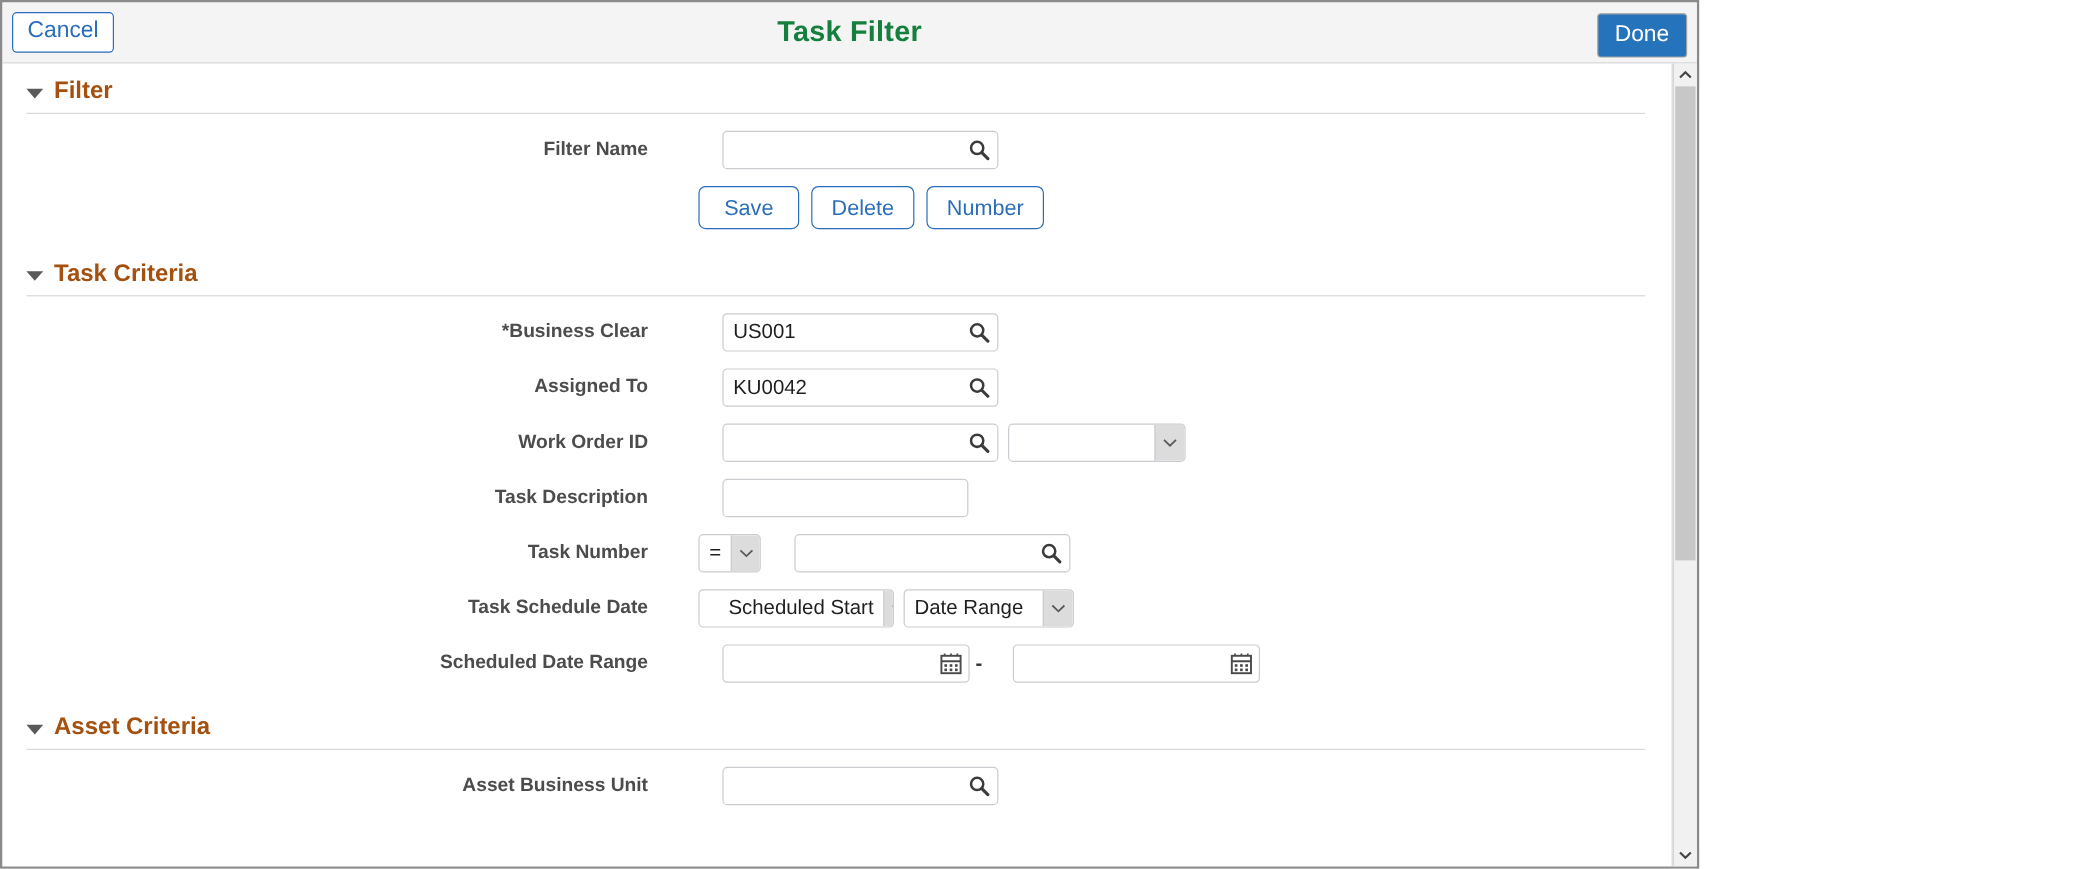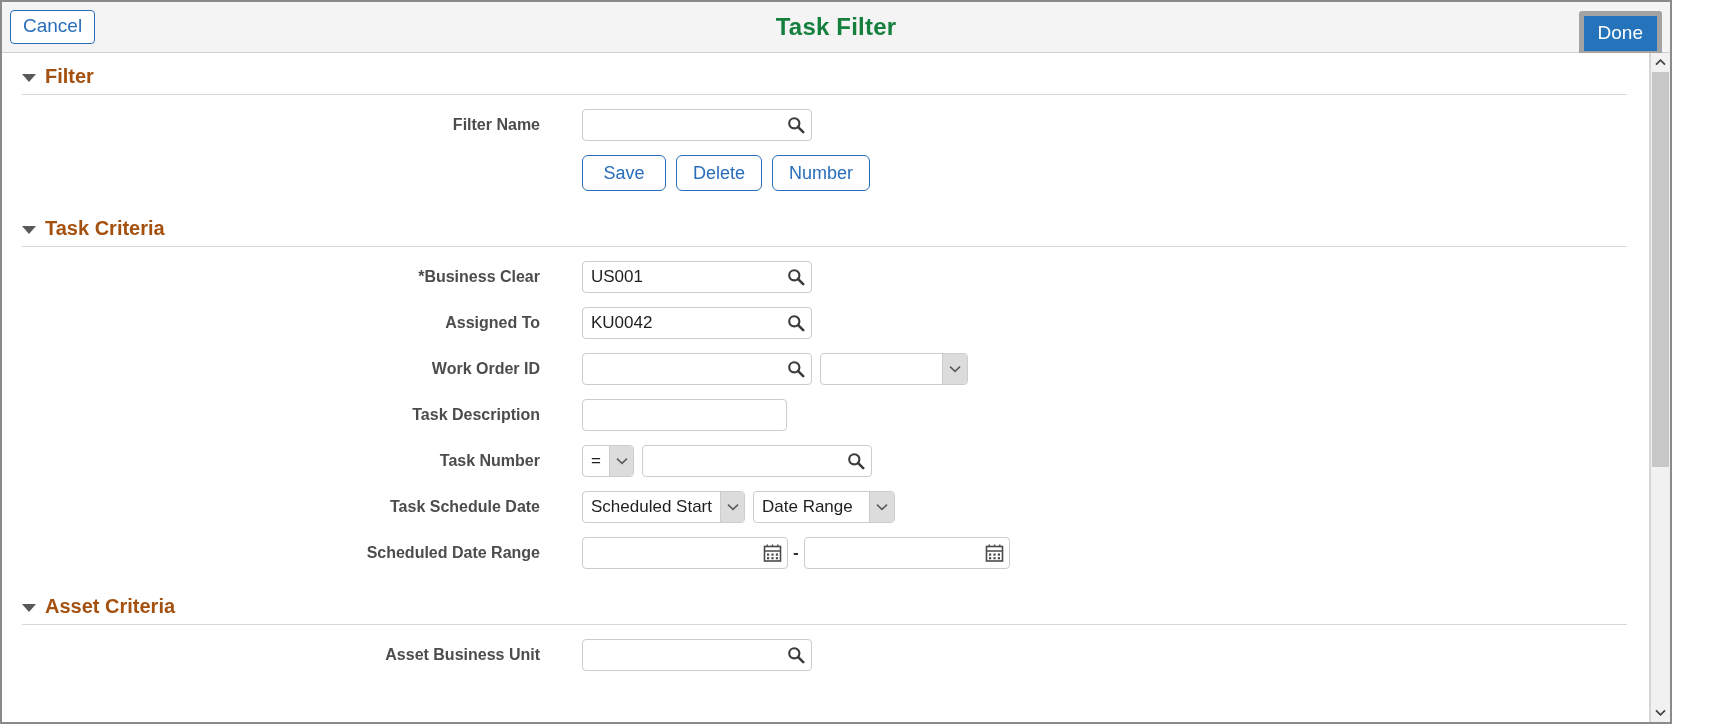--- a/index.html
+++ b/index.html
@@ -9,21 +9,21 @@
   }
   body {
     width: 1730px;
     height: 724px;
     overflow: hidden;
     font-family: "Liberation Sans", sans-serif;
     color: #333333;
   }
   .app-window {
     position: relative;
-    width: 1672px;
+    width: 1416px;
     height: 724px;
     box-sizing: border-box;
     border-left: 2px solid #8a8a8a;
     border-right: 2px solid #8a8a8a;
     border-bottom: 2px solid #8a8a8a;
     border-top: 2px solid #8a8a8a;
     background: #ffffff;
     overflow: hidden;
   }
 
@@ -62,21 +62,21 @@
   }
   .done-button {
     position: absolute;
     right: 8px;
     top: 9px;
     padding: 6px 14px 8px 14px;
     font-size: 19px;
     line-height: 21px;
     color: #ffffff;
     background: #2573ba;
-    border: 5px solid #a3a3a3;
+    border: 1px solid #a3a3a3;
     border-radius: 3px;
     cursor: pointer;
     font-family: "Liberation Sans", sans-serif;
   }
 
   
   .content-area {
     position: relative;
     height: 669px;
     display: flex;
@@ -159,20 +159,21 @@
     box-sizing: border-box;
     height: 32px;
     border: 1px solid #c9ccd0;
     border-radius: 4px;
     background: #ffffff;
     font-size: 17px;
     color: #1f1f1f;
     padding: 2px 8px;
     outline: none;
     font-family: "Liberation Sans", sans-serif;
+    margin-left: 20px;
   }
   input.txt.with-icon { padding-right: 30px; }
   .w-230 { width: 230px; }
   .w-205 { width: 205px; }
   .w-206 { width: 206px; }
 
   .prompt-icon {
     position: absolute;
     right: 7px;
     top: 50%;
@@ -219,21 +220,21 @@
     width: 24px;
     flex: 0 0 24px;
     background: #dcdcdc;
     border-left: 1px solid #c9ccd0;
     display: flex;
     align-items: center;
     justify-content: center;
   }
   .sel-w-148 { width: 148px; }
   .sel-w-52 { width: 52px; }
-  .sel-w-163 { width: 163px; }
+  .sel-w-163 { width: 163px; padding-left: 16px; }
   .sel-w-142 { width: 142px; }
 
   .gap-8 { margin-left: 8px; }
   .dash {
     margin: 0 5px;
     font-size: 17px;
     font-weight: bold;
     color: #333333;
   }
 

